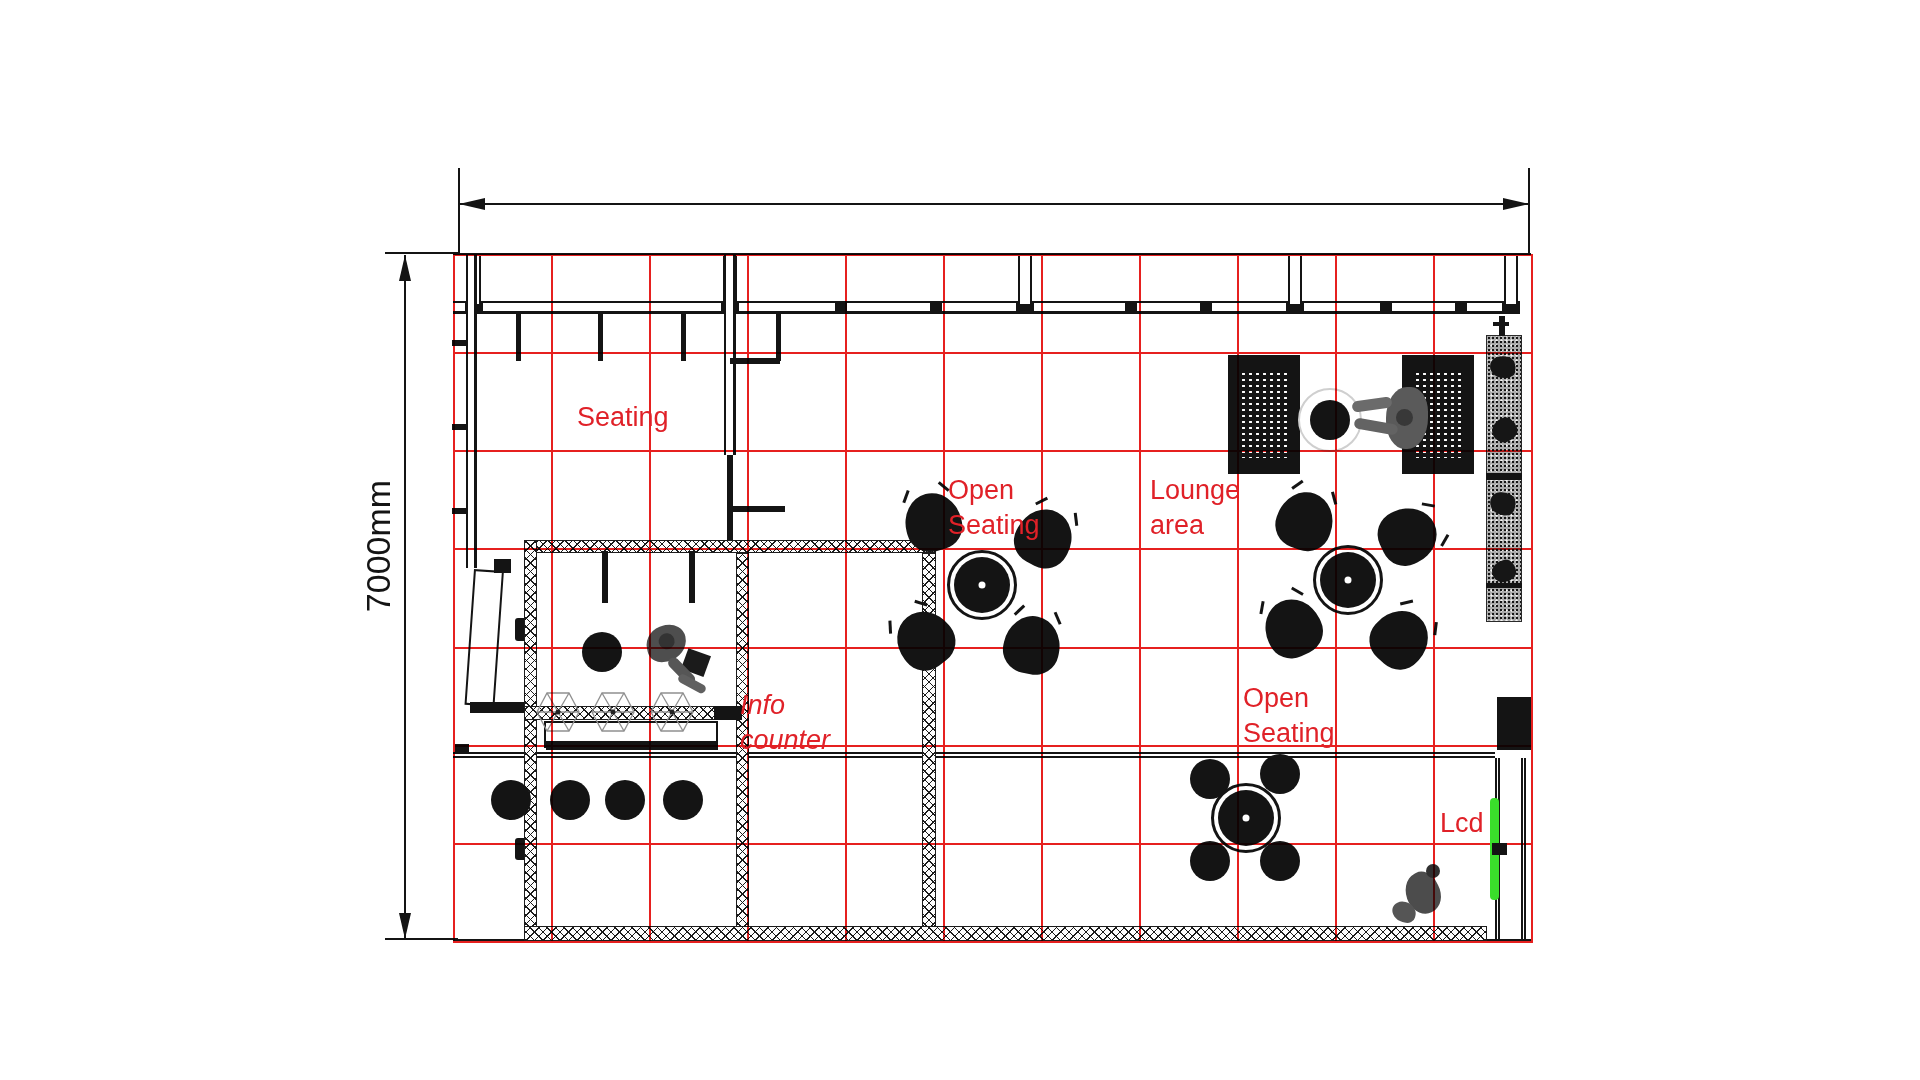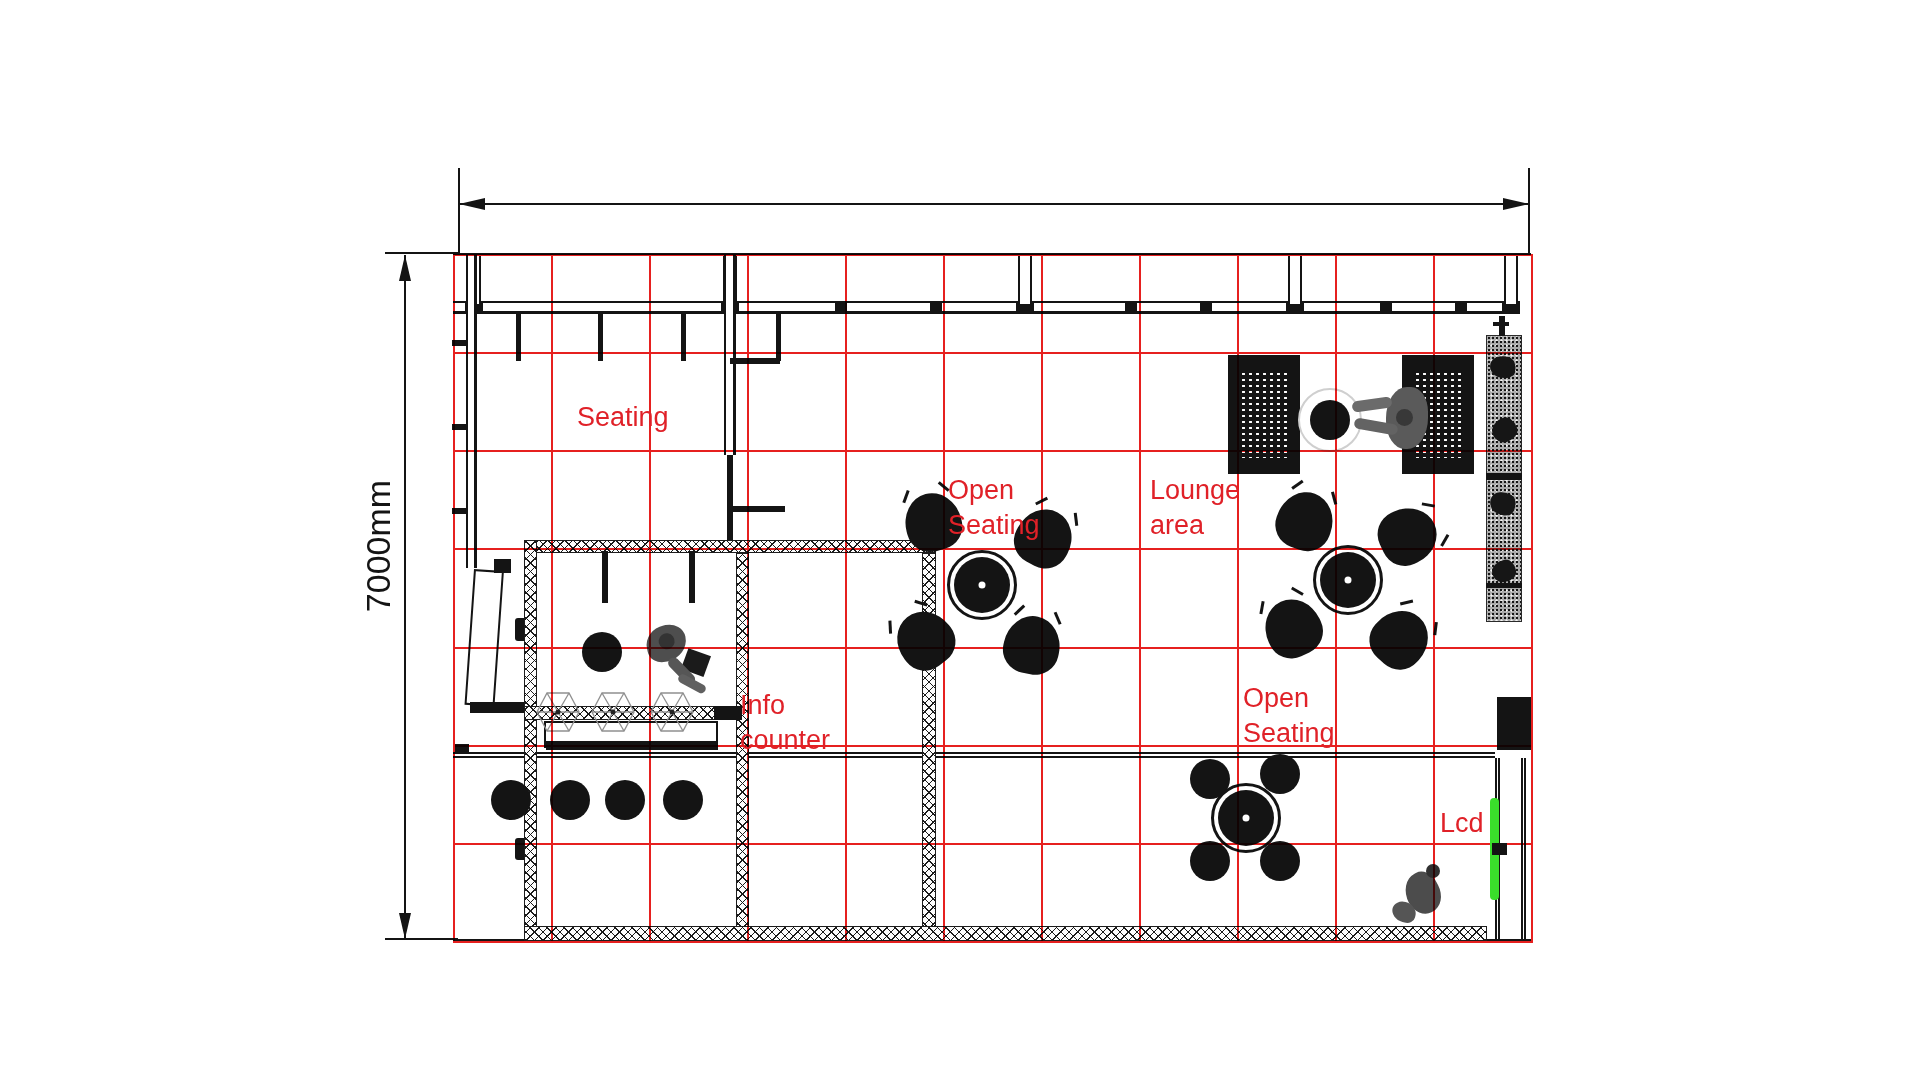--- a/index.html
+++ b/index.html
@@ -239,20 +239,20 @@
     <div style="left:2px;top:40px;width:24px;height:20px;border-radius:50% 60% 40% 60%;background:#555;transform:rotate(15deg);"></div>
   </div>
 
   <div id="grid"></div>
 
   <div class="rlabel" style="left:577px;top:400px;">Seating</div>
   <div class="rlabel" style="left:948px;top:473px;">Open
 Seating</div>
   <div class="rlabel" style="left:1150px;top:473px;">Lounge
 area</div>
-  <div class="rlabel" style="left:740px;top:688px;">Info
+  <div class="rlabel" style="left:740px;top:688px;font-style:italic;">Info
 counter</div>
   <div class="rlabel" style="left:1243px;top:681px;">Open
 Seating</div>
   <div class="rlabel" style="left:1440px;top:806px;">Lcd</div>
 
 
 </div>
 
 </body></html>

